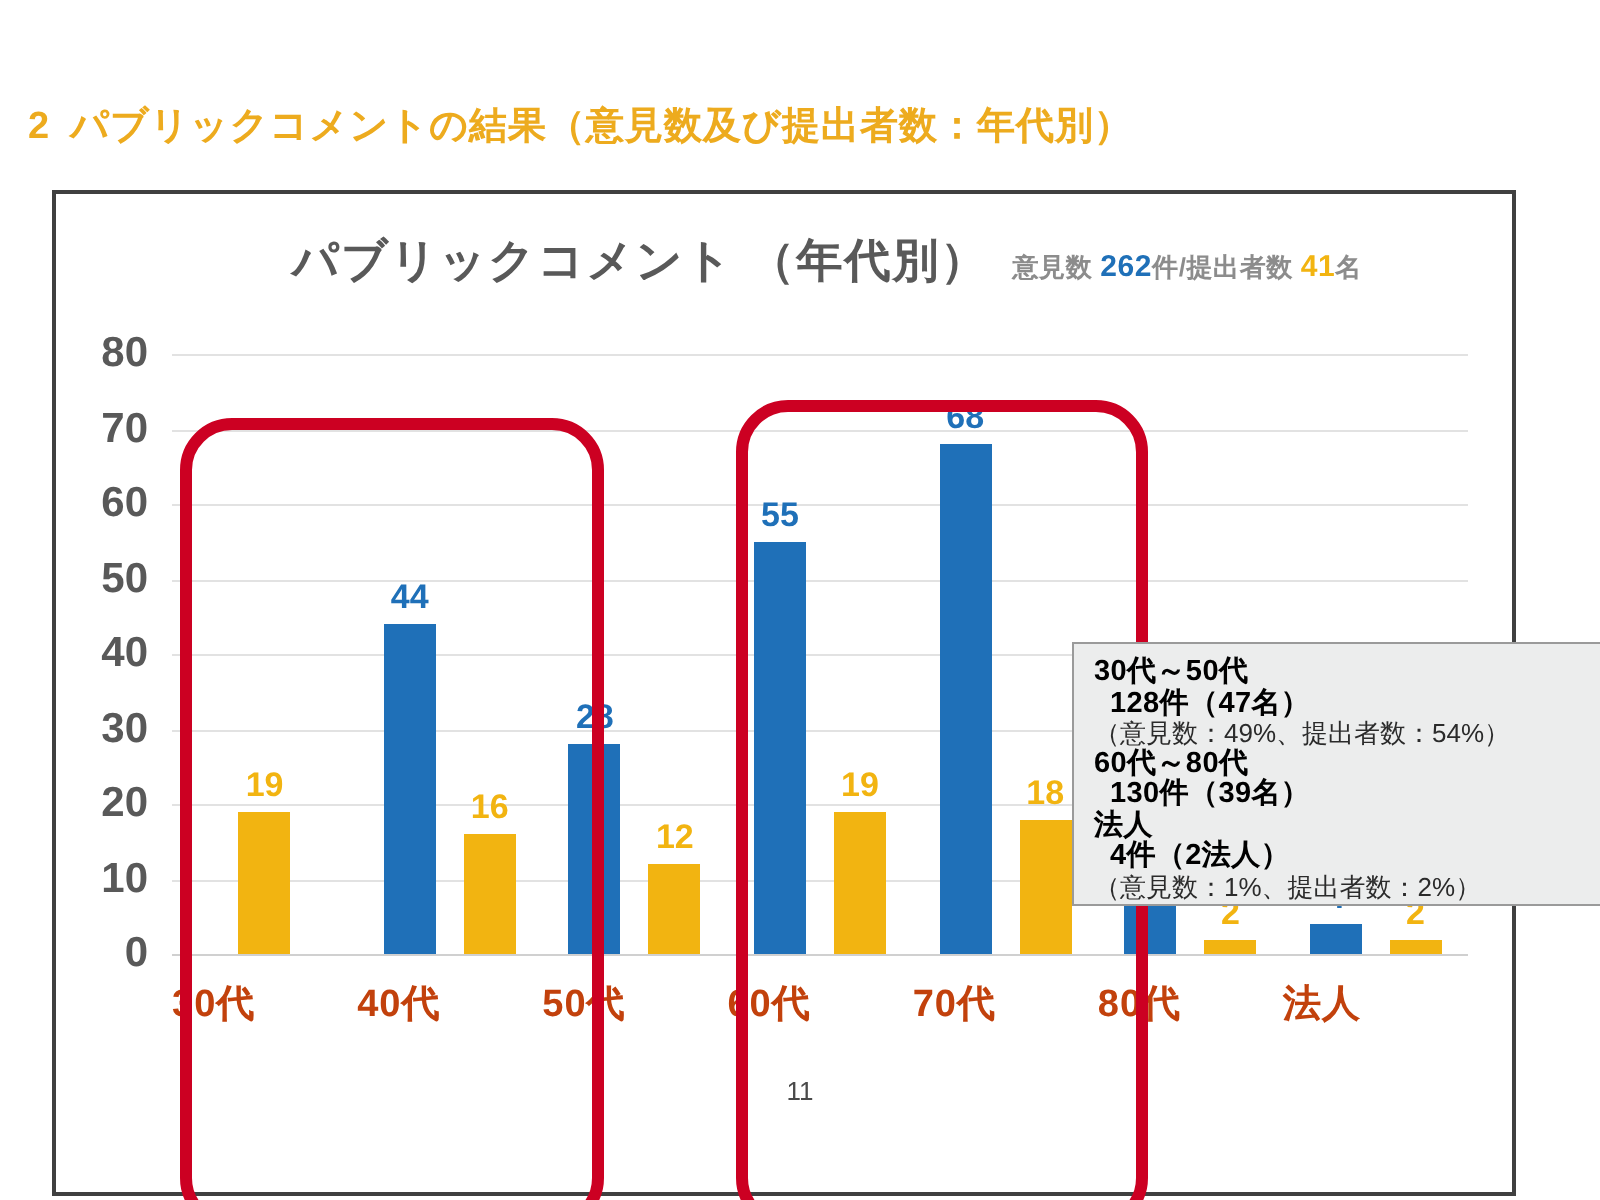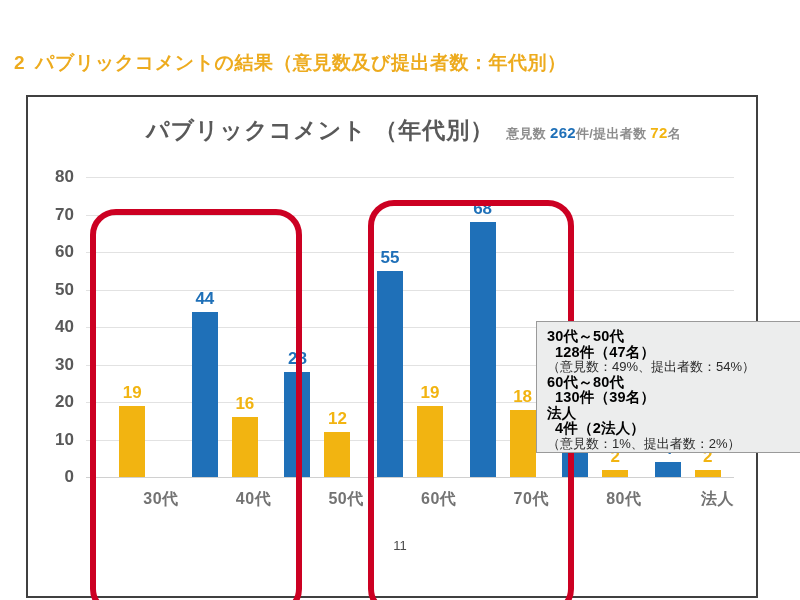--- a/index.html
+++ b/index.html
@@ -72,21 +72,21 @@
     height: 1px;
     background: #e2e2e2;
   }
   .gridline.axis0 { background: #d0d0d0; }
 
   .ytick {
     position: absolute;
     right: 100%;
     margin-right: 12px;
     transform: translateY(-50%);
-    font-size: 17px;
+    font-size: 21px;
     font-weight: bold;
     color: #595959;
     white-space: nowrap;
   }
 
   
   #groups {
     position: absolute;
     left: 0; top: 0; width: 100%; height: 100%;
     display: flex;
@@ -126,24 +126,24 @@
 
   
   #xlabels {
     position: absolute;
     left: 58px; top: 392px;
     width: 648px;
     display: flex;
   }
   .xlabel {
     flex: 1 1 0;
-    text-align: right;
-    font-size: 16px;
-    font-weight: bold;
-    color: #737373;
+    text-align: left;
+    font-size: 19px;
+    font-weight: bold;
+    color: #c2410c;
     letter-spacing: 0.5px;
   }
 
   
   .highlight-box {
     position: absolute;
     border: 6px solid #cc0022;
     border-radius: 26px;
     box-sizing: border-box;
     pointer-events: none;
@@ -194,21 +194,21 @@
 <body>
 
 <div id="slide-heading">
   <span class="hnum">2</span><span>パブリックコメントの結果（意見数及び提出者数：年代別）</span>
 </div>
 
 <div id="chart-frame">
 
   <div id="chart-title-row">
     <span id="chart-title">パブリックコメント （年代別）</span>
-    <span id="chart-subtitle"><span>意見数</span> <span class="vblue">262</span><span>件/提出者数</span> <span class="vgold">72</span><span>名</span></span>
+    <span id="chart-subtitle"><span>意見数</span> <span class="vblue">262</span><span>件/提出者数</span> <span class="vgold">41</span><span>名</span></span>
   </div>
 
   <div id="plot">
     <div id="gridlines">
         <div class="gridline" style="top: 0px;"></div>
         <div class="gridline" style="top: 37.5px;"></div>
         <div class="gridline" style="top: 75px;"></div>
         <div class="gridline" style="top: 112.5px;"></div>
         <div class="gridline" style="top: 150px;"></div>
         <div class="gridline" style="top: 187.5px;"></div>

